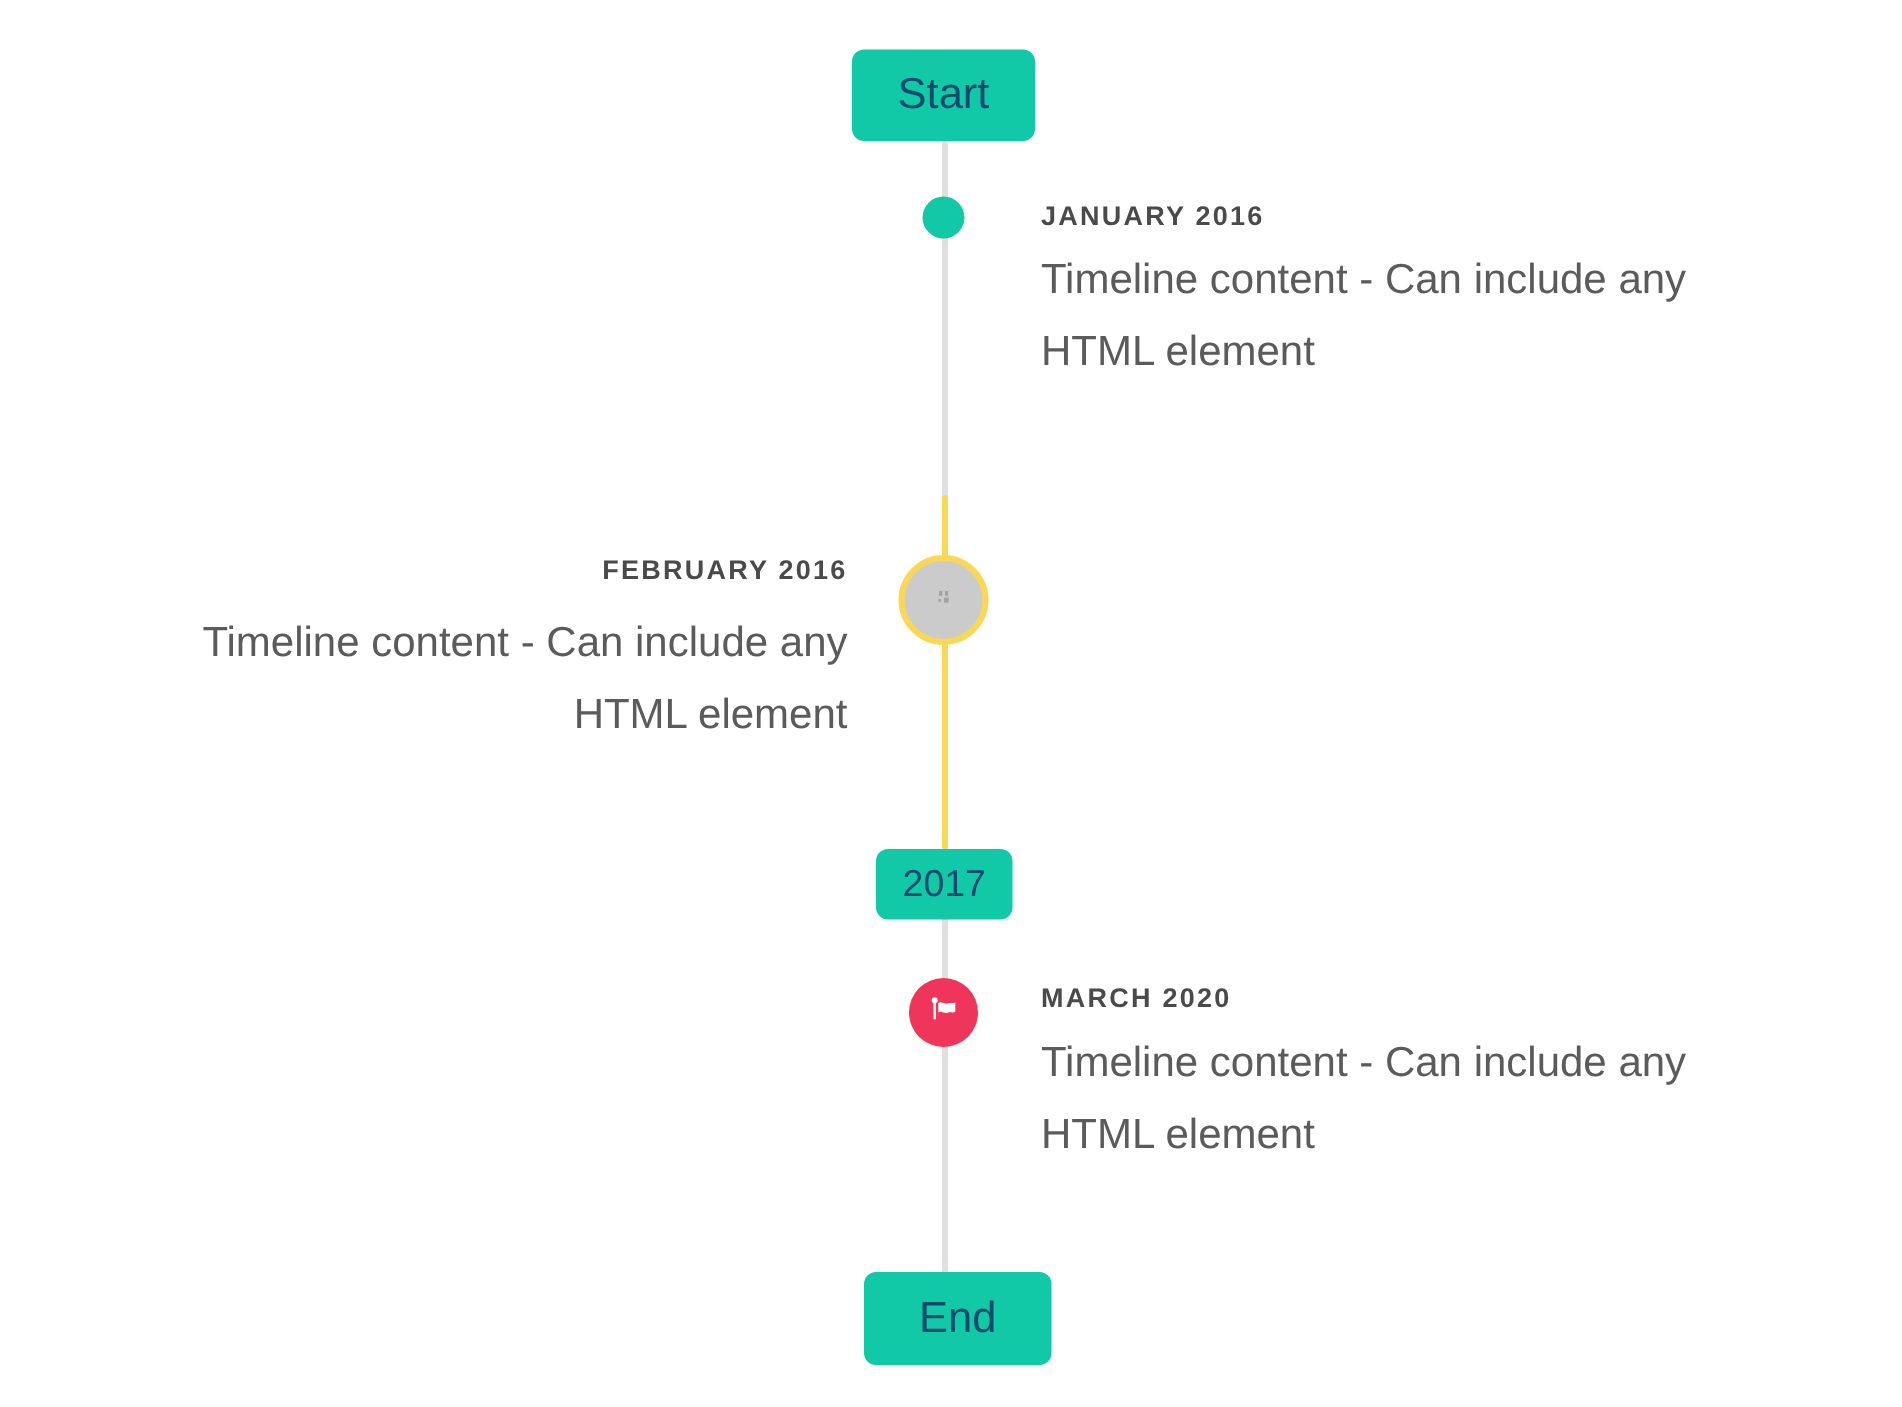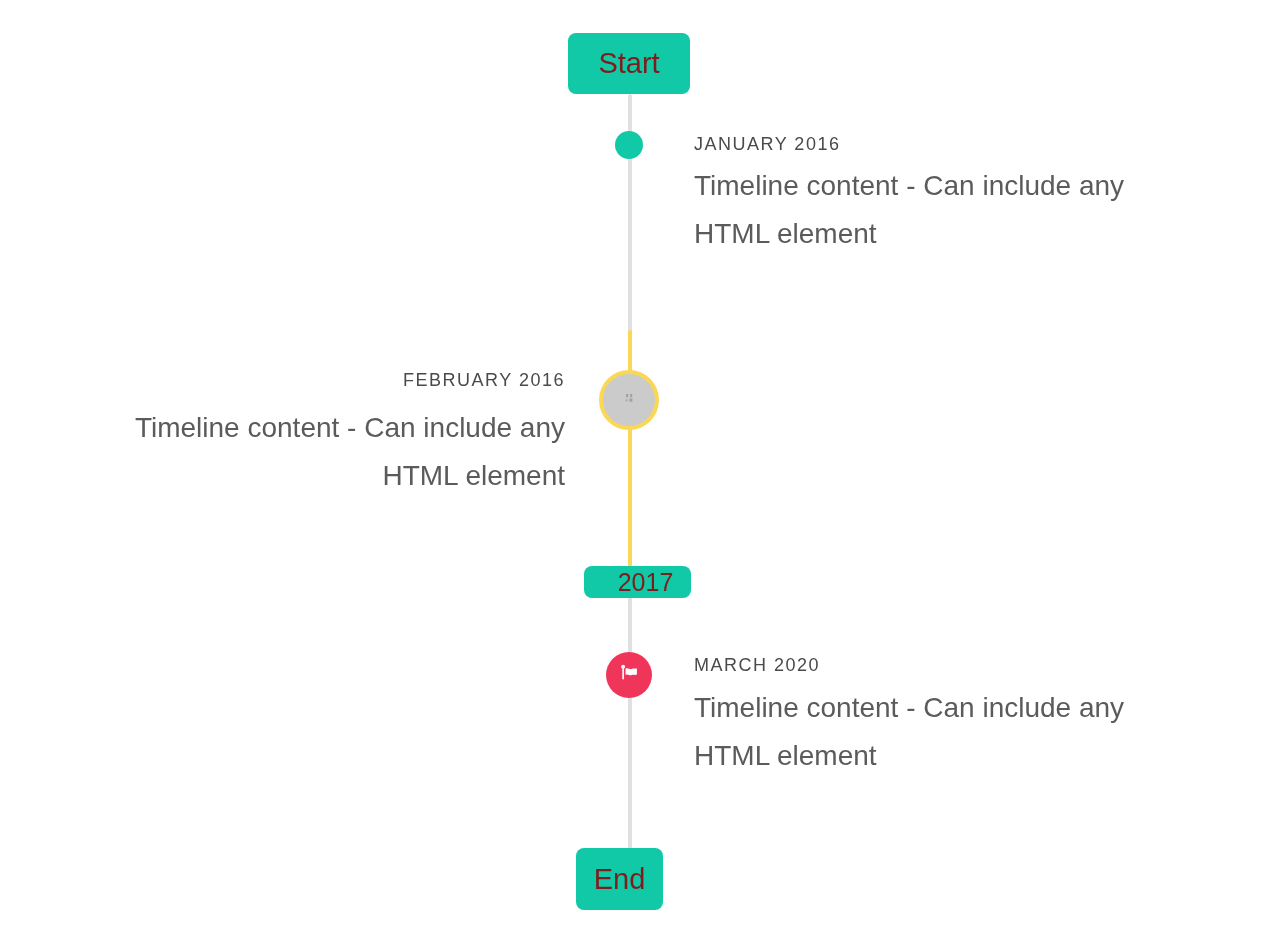--- a/index.html
+++ b/index.html
@@ -8,35 +8,35 @@
     width:1268px;height:938px;
     background:#ffffff;
     font-family:"Liberation Sans","DejaVu Sans",sans-serif;
     overflow:hidden;
   }
   .tl-line{position:absolute;left:628px;width:4px;background:#E0E0E0;border-radius:2px;}
   .tl-line.gray{top:94px;height:757px;}
   .tl-line.yellow{top:330px;height:236px;background:#FAD855;}
   .cap{
     position:absolute;display:flex;align-items:center;justify-content:center;
-    background:#11C9A7;color:#7f1d1d;border-radius:8px;
+    background:#11C9A7;color:#0c4a6e;border-radius:8px;
     font-weight:400;cursor:pointer;user-select:none;
   }
   .cap.start{left:568px;top:33px;width:122px;height:61px;font-size:29px;}
-  .cap.year{left:584px;top:566px;width:91px;height:32px;font-size:25px;padding-left:16px;}
-  .cap.end{left:576px;top:848px;width:87px;height:62px;font-size:29px;}
+  .cap.year{left:584px;top:566px;width:91px;height:47px;font-size:25px;}
+  .cap.end{left:576px;top:848px;width:125px;height:62px;font-size:29px;}
   .marker{position:absolute;border-radius:50%;display:flex;align-items:center;justify-content:center;}
   .marker.dot{left:615px;top:131px;width:28px;height:28px;background:#11C9A7;}
   .marker.circle-yellow{
     left:599px;top:370px;width:52px;height:52px;
     background:#CBCBCB;border:4px solid #FAD855;
   }
   .marker.circle-red{left:606px;top:652px;width:46px;height:46px;background:#F0355A;}
   .item-title{
-    position:absolute;font-size:18px;font-weight:400;letter-spacing:1.5px;
+    position:absolute;font-size:18px;font-weight:700;letter-spacing:1.5px;
     color:#4A4A4A;line-height:22px;white-space:nowrap;
   }
   .item-content{
     position:absolute;width:480px;font-size:28px;line-height:48px;
     color:#5B5B5B;font-weight:400;
   }
   .t-jan{left:694px;top:133px;}
   .c-jan{left:694px;top:162px;}
   .t-feb{right:703px;top:369px;text-align:right;margin-left:44px;}
   .c-feb{right:703px;top:404px;text-align:right;}

